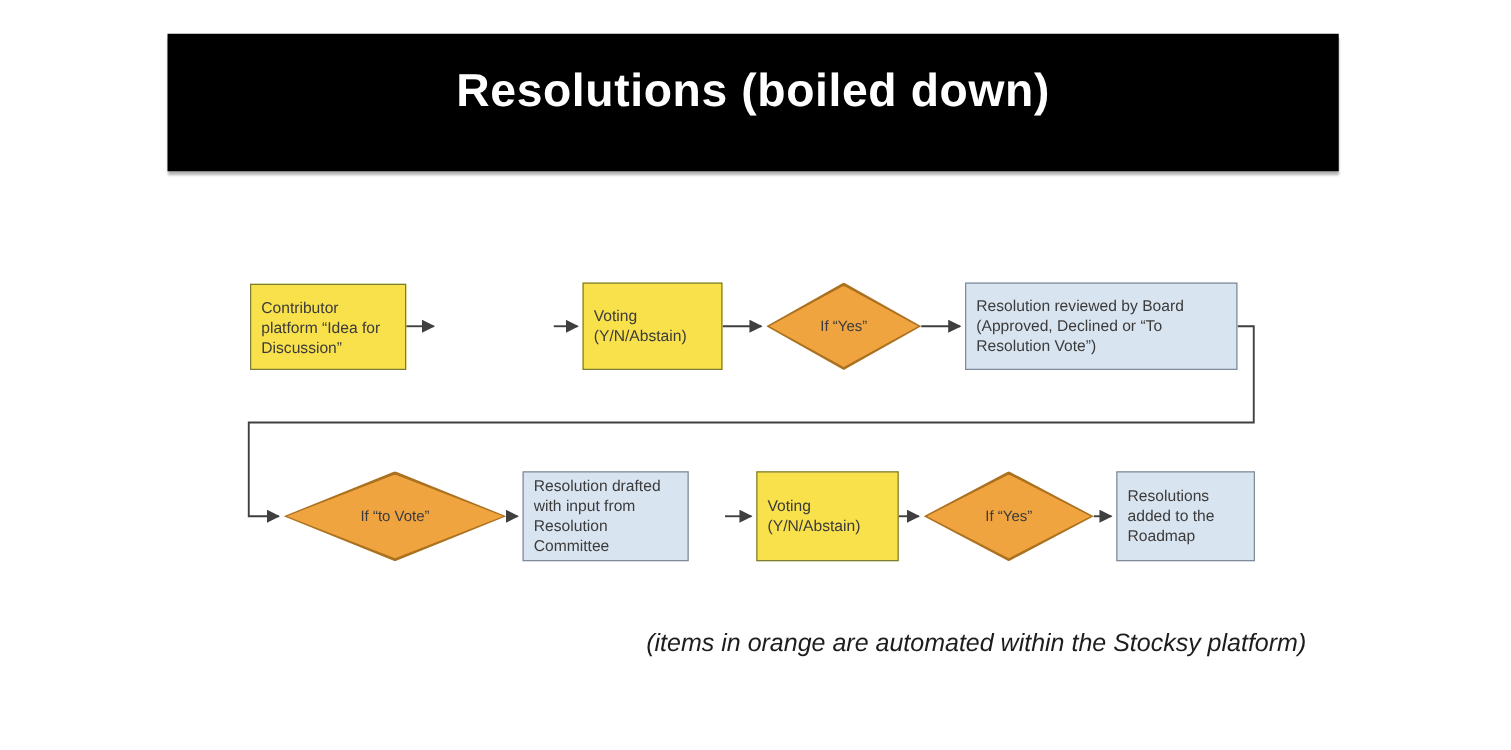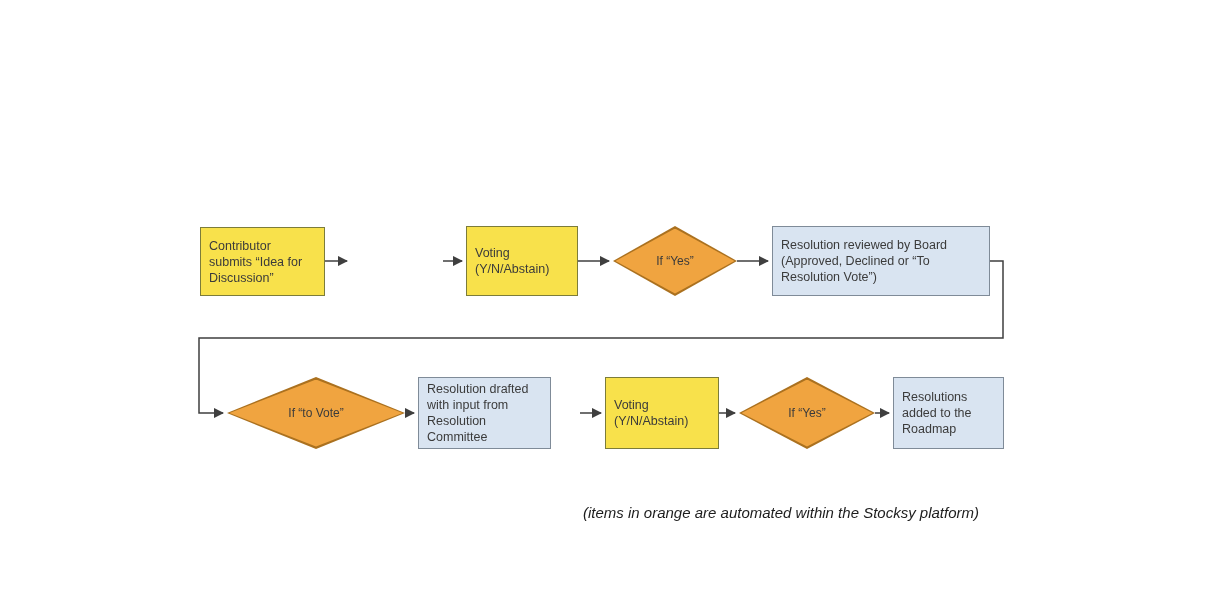--- a/index.html
+++ b/index.html
@@ -82,49 +82,52 @@
     color: var(--node_text);
   }
 
   
   .caption {
     position: absolute;
     left: 400px; top: 504px;
     width: 762px;
     text-align: center;
     font-style: italic;
-    font-size: 15px;
+    font-size: 20px;
     color: #1d1d1d;
   }
 </style>
 </head>
 <body>
 
 <div class="stage">
 
+  <div class="titlebar">
+    <h1>Resolutions (boiled down)</h1>
+  </div>
 
   <svg class="connectors" viewBox="0 0 1209 600">
     <defs>
       <marker id="arrow" viewBox="0 0 10 10" refX="9" refY="5" markerWidth="7" markerHeight="7" orient="auto-start-reverse">
         <path class="arrowhead" d="M0 0 L10 5 L0 10 z"></path>
       </marker>
     </defs>
     <path class="conn" d="M325 261 L347 261"></path>
     <path class="conn" d="M443 261 L462 261"></path>
     <path class="conn" d="M578 261 L609 261"></path>
     <path class="conn" d="M737 261 L768 261"></path>
     <path class="conn" d="M990 261 L1003 261 L1003 338 L199 338 L199 413 L223 413"></path>
     <path class="conn" d="M405 413 L414 413"></path>
     <path class="conn" d="M580 413 L601 413"></path>
     <path class="conn" d="M719 413 L735 413"></path>
     <path class="conn" d="M875 413 L889 413"></path>
   </svg>
 
   <div class="rect yellow" style="left:200px; top:227px; width:125px; height:69px;">
-    <span>Contributor submits “Idea for Discussion”</span>
+    <span>Contributor platform “Idea for Discussion”</span>
   </div>
 
 
   <div class="rect yellow" style="left:466px; top:226px; width:112px; height:70px;">
     <span>Voting (Y/N/Abstain)</span>
   </div>
 
   <div class="diamond" style="left:613px; top:226px; width:124px; height:70px;">
     <div class="d-outer"></div>
     <div class="d-inner"></div>

